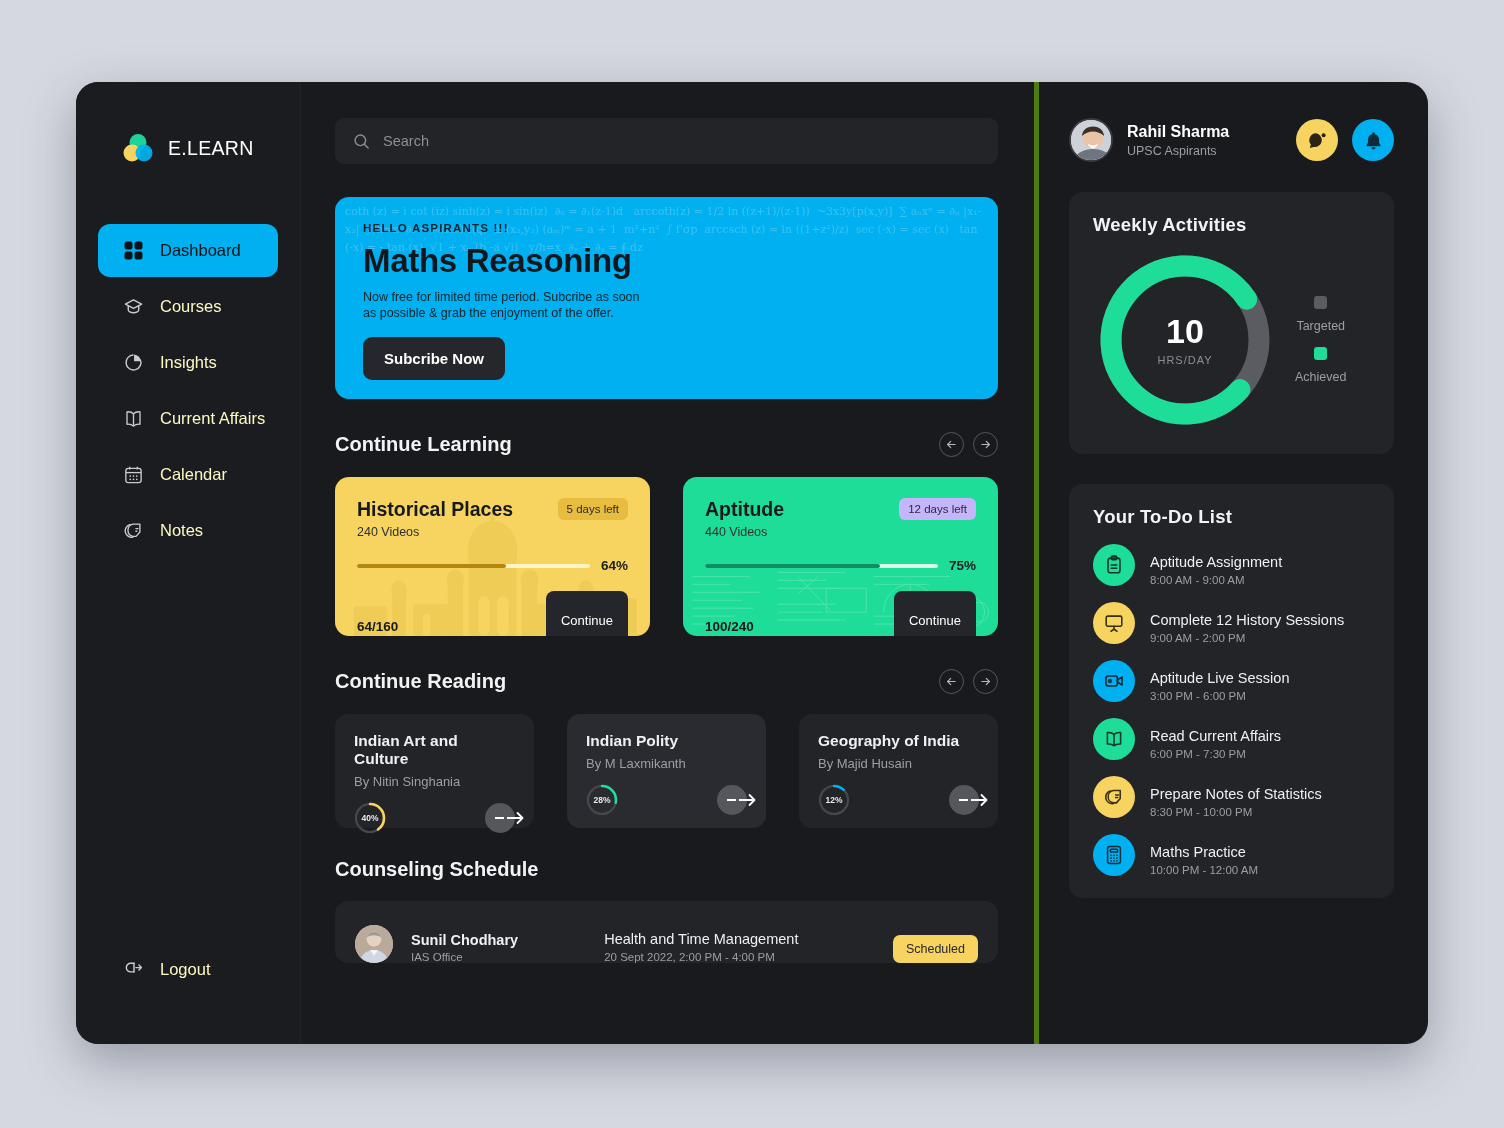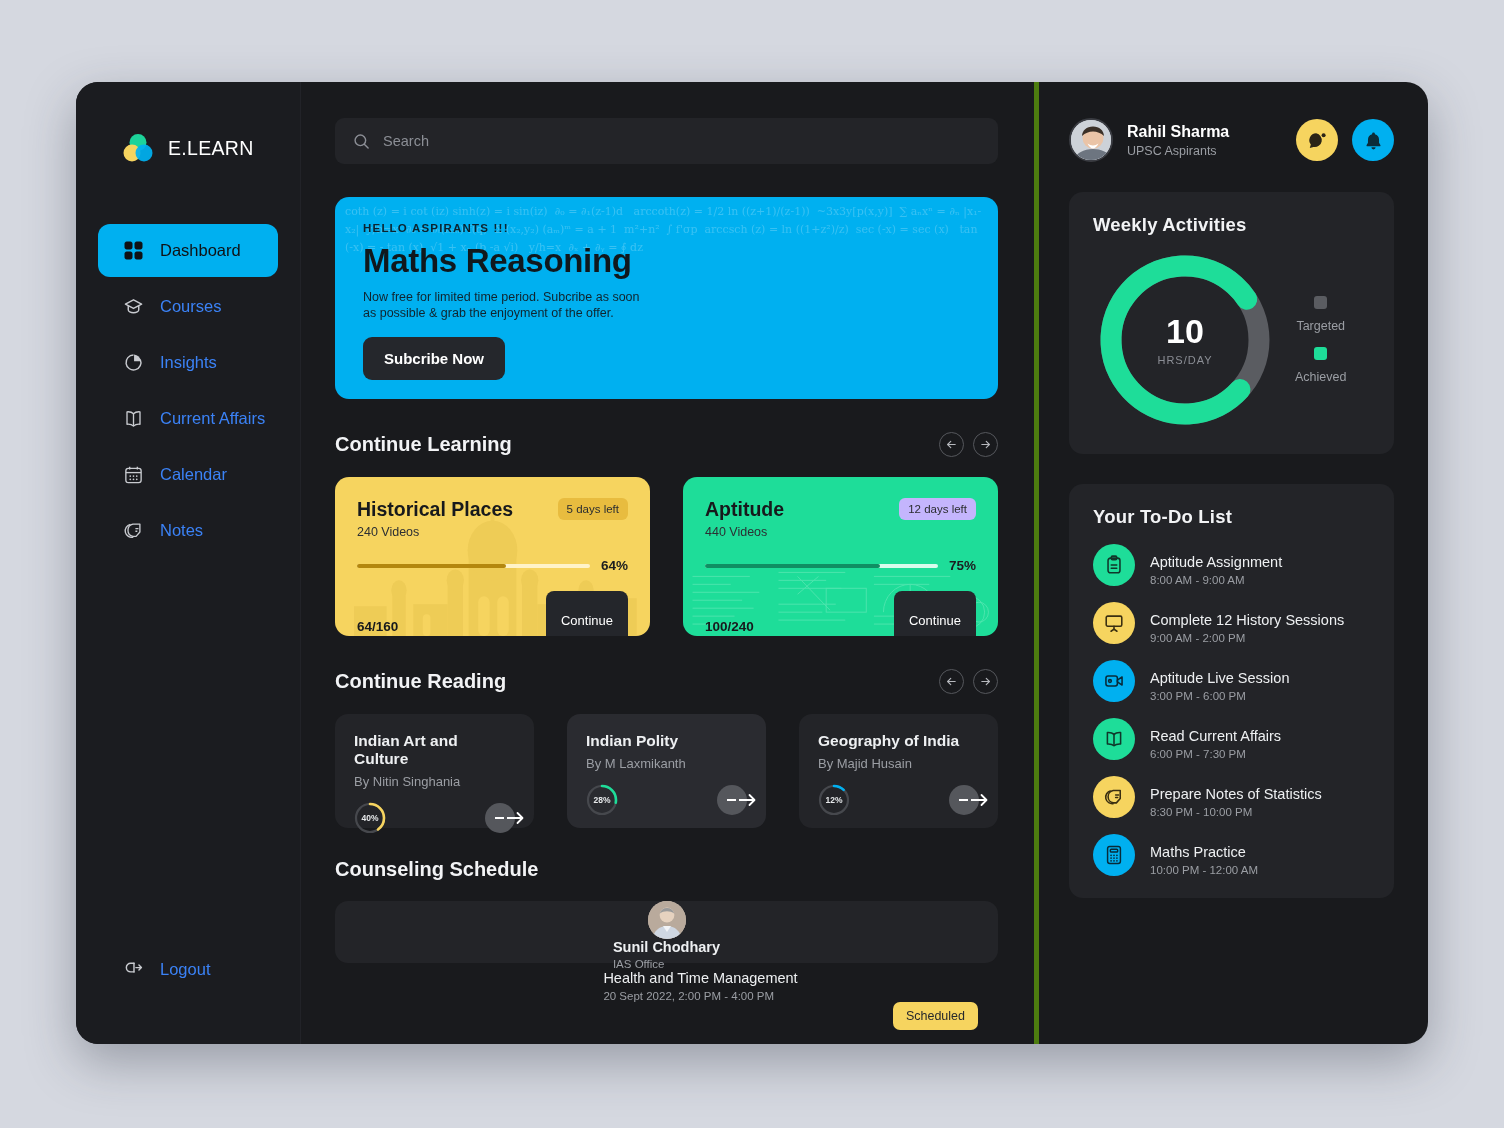--- a/index.html
+++ b/index.html
@@ -30,21 +30,21 @@
     position: relative;
   }
   .brand { display: flex; align-items: center; gap: 13px; padding: 0 0 0 45px; height: 52px; }
   .brand-logo { width: 34px; height: 34px; position: relative; flex: 0 0 34px; }
   .brand-name { color: #fff; font-size: 19.5px; letter-spacing: .3px; font-weight: 400; }
   .nav { margin-top: 50px; display: flex; flex-direction: column; gap: 3px; padding: 0 22px; }
   .nav-item {
     display: flex; align-items: center; gap: 16px;
     height: 53px; padding: 0 0 0 24px;
     border-radius: 12px; cursor: pointer;
-    color: #3b82f6; font-size: 16.5px;
+    color: #fef9c3; font-size: 16.5px;
   }
   .nav-item .ico { width: 22px; height: 22px; display: flex; align-items: center; justify-content: center; flex: 0 0 22px; }
   .nav-item.active { background: #00b0f0; color: #0f1114; }
   .nav-item.active .ico svg { stroke: #0f1114; }
   .nav-spacer { flex: 1 1 auto; }
   .logout { margin: 0 22px 48px 22px; }
   svg { display: block; }
 
   
   .main { flex: 1 1 auto; display: flex; min-width: 0; }
@@ -143,21 +143,21 @@
   .go-btn {
     width: 30px; height: 30px; border-radius: 50%; background: #55575c;
     position: relative; border: none; cursor: pointer;
   }
   .go-btn .gdash { position: absolute; left: 10px; top: 14px; width: 9px; height: 2px; background: #fff; }
   .go-btn .garrow { position: absolute; left: 22px; top: 6px; }
 
   
   .coun-row {
     margin-top: 20px; background: #232428; border-radius: 13px;
-    height: 62px; display: flex; align-items: center; padding: 0 20px;  flex-direction: column;
+    height: 62px; display: flex; align-items: flex-end; padding: 0 20px; gap: 18px;
   }
   .coun-av { width: 38px; height: 38px; border-radius: 50%; overflow: hidden; flex: 0 0 38px; position: relative; background:#c8bdb2; }
   .coun-name { color: #eef0f2; font-size: 14.5px; font-weight: bold; }
   .coun-role { color: #9b9ea4; font-size: 11.5px; margin-top: 3px; }
   .coun-col2 { margin-left: 68px; }
   .coun-topic { color: #eef0f2; font-size: 14.5px; }
   .coun-time { color: #9b9ea4; font-size: 11.5px; margin-top: 4px; }
   .coun-status {
     margin-left: auto; background: #f6d45f; color: #26282c;
     font-size: 12.5px; padding: 7px 13px; border-radius: 7px; cursor: pointer;

